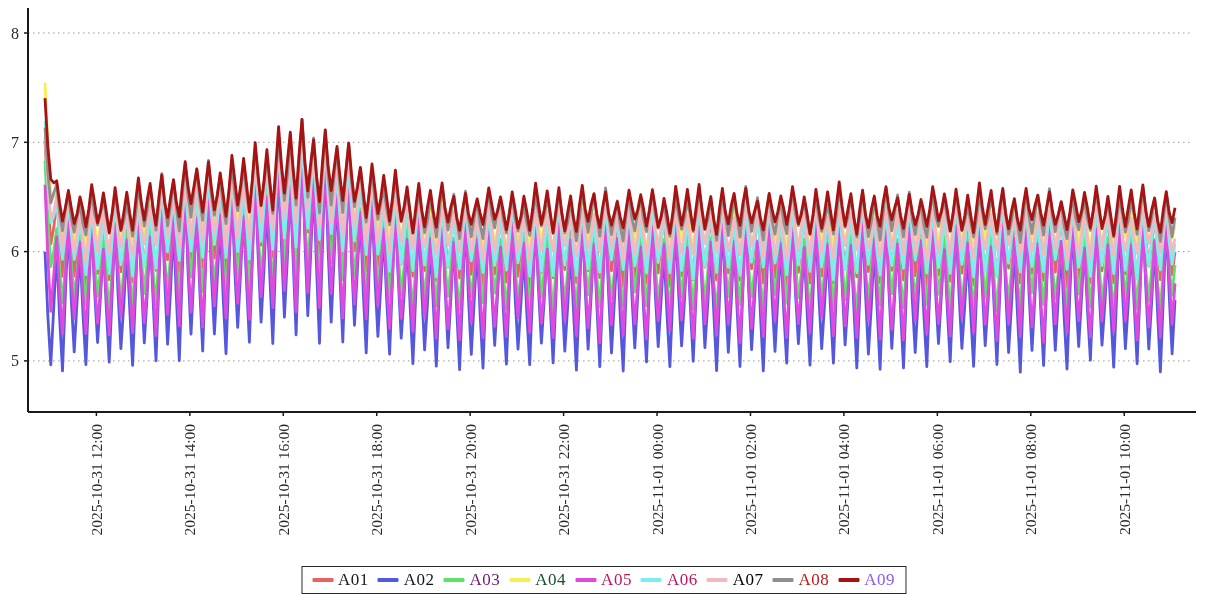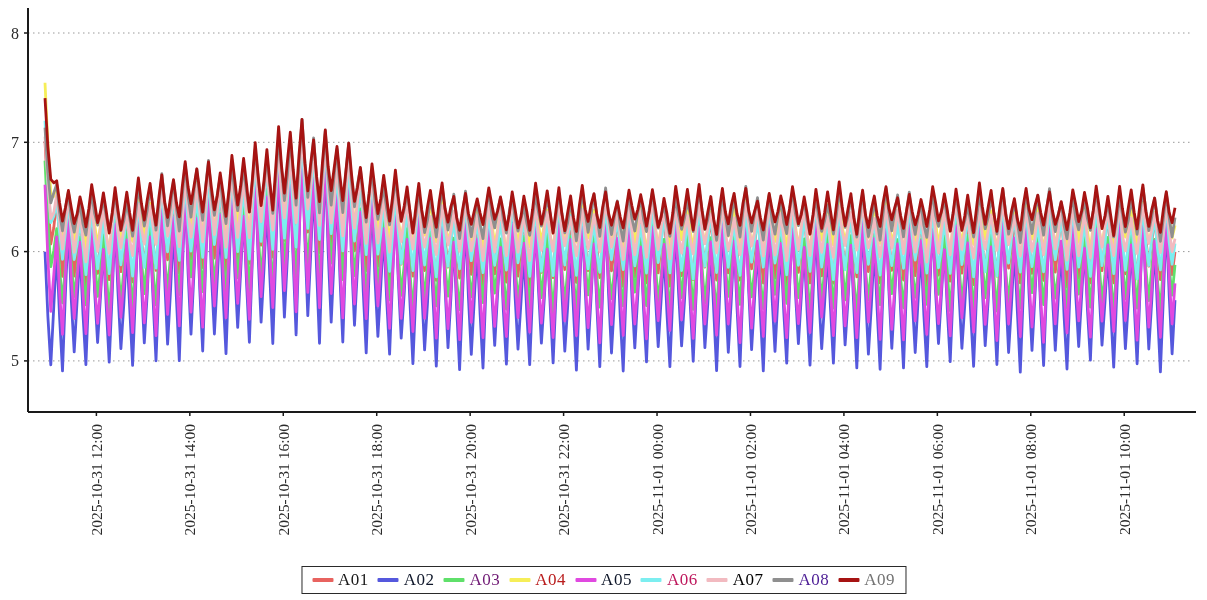--- a/index.html
+++ b/index.html
@@ -112,36 +112,36 @@
       <span class="legend-item">
         <span class="legend-swatch" style="background: rgb(85, 88, 221);"></span>
         <span class="legend-label" style="color: #0f172a;">A02</span>
       </span>
       <span class="legend-item">
         <span class="legend-swatch" style="background: rgb(95, 224, 106);"></span>
         <span class="legend-label" style="color: #701a75;">A03</span>
       </span>
       <span class="legend-item">
         <span class="legend-swatch" style="background: rgb(246, 238, 88);"></span>
-        <span class="legend-label" style="color: #b91c1c;">A04</span>
+        <span class="legend-label" style="color: #14532d;">A04</span>
       </span>
       <span class="legend-item">
         <span class="legend-swatch" style="background: rgb(224, 73, 224);"></span>
-        <span class="legend-label" style="color: #0f172a;">A05</span>
+        <span class="legend-label" style="color: #be185d;">A05</span>
       </span>
       <span class="legend-item">
         <span class="legend-swatch" style="background: rgb(124, 238, 240);"></span>
         <span class="legend-label" style="color: #be185d;">A06</span>
       </span>
       <span class="legend-item">
         <span class="legend-swatch" style="background: rgb(242, 186, 192);"></span>
         <span class="legend-label" style="color: #000000;">A07</span>
       </span>
       <span class="legend-item">
         <span class="legend-swatch" style="background: rgb(143, 143, 143);"></span>
-        <span class="legend-label" style="color: #4c1d95;">A08</span>
+        <span class="legend-label" style="color: #b91c1c;">A08</span>
       </span>
       <span class="legend-item">
         <span class="legend-swatch" style="background: rgb(166, 19, 18);"></span>
-        <span class="legend-label" style="color: #737373;">A09</span>
+        <span class="legend-label" style="color: #8b5cf6;">A09</span>
       </span>
     </div>
 </div>
 
 </body></html>

